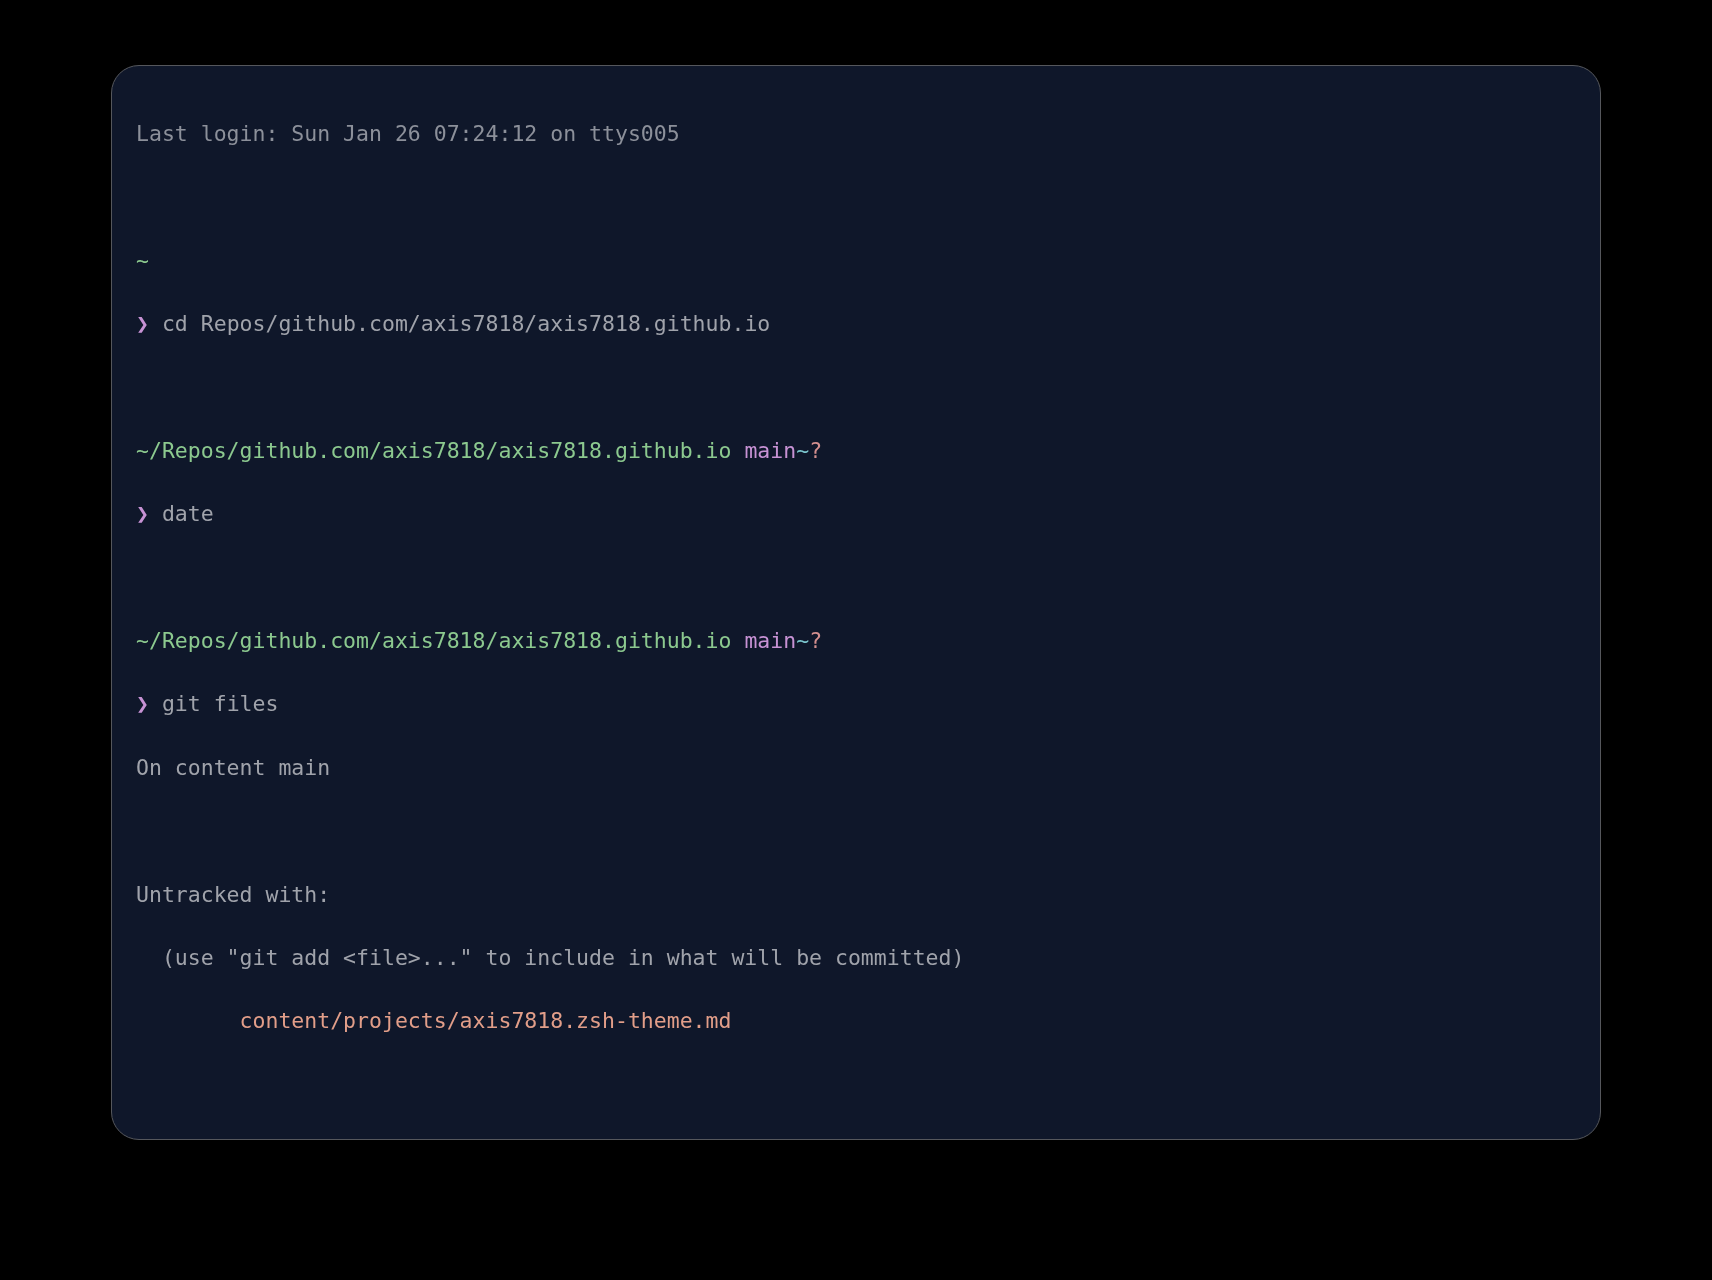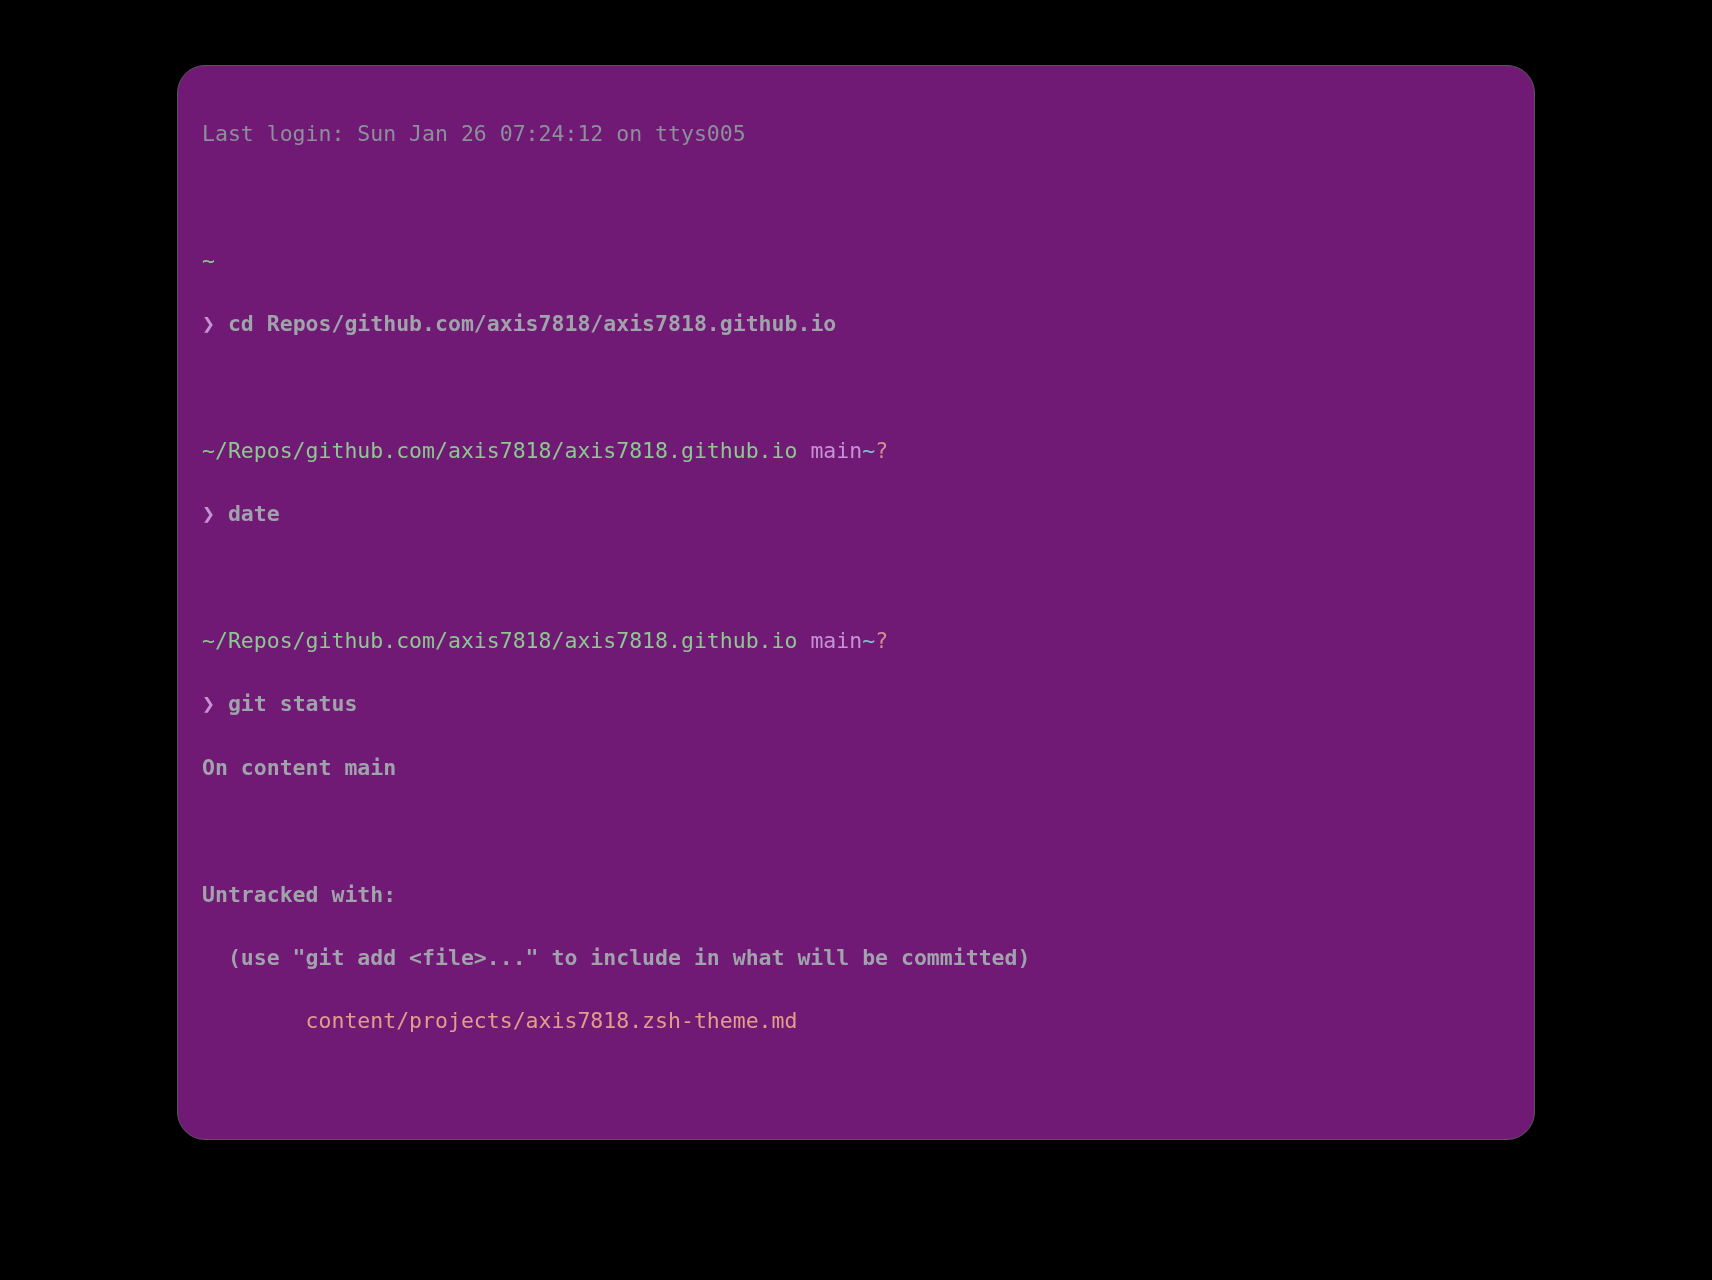--- a/index.html
+++ b/index.html
@@ -7,61 +7,61 @@
     width: 1712px;
     height: 1280px;
     background: #000000;
     display: flex;
     align-items: flex-start;
     justify-content: center;
     padding-top: 65px;
     font-family: "SF Mono", "Menlo", "Monaco", "Consolas", monospace;
   }
   .terminal {
-    width: 1358px;
+    width: 1490px;
     height: 1075px;
-    background: #701a75;
+    background: #0f172a;
     border: 1px solid #55575c;
     border-radius: 28px;
     padding: 20px 24px;
     overflow: hidden;
   }
   .terminal-content {
     font-size: 21.5px;
     line-height: 1.475;
     color: #a0a3ab;
     white-space: pre;
     font-weight: 500;
   }
   .muted { color: #8c909a; }
   .path { color: #8cc98f; }
   .branch { color: #c792d4; }
   .sym { color: #7cc7cf; }
   .q { color: #d38f8f; }
   .prompt { color: #c792d4; font-weight: bold; }
   .coral { color: #e29e89; text-align: right; }
-  .cmd { color: #a0a3ab; font-weight: bold; }
+  .cmd { color: #a0a3ab; }
   .line { display: block; }
   .blank { height: 1.475em; }
 </style>
 </head>
 <body>
 
 <div class="terminal">
   <div class="terminal-content">
 <span class="line muted">Last login: Sun Jan 26 07:24:12 on ttys005</span>
 <div class="blank"></div>
 <span class="line"><span class="path">~</span></span>
 <span class="line"><span class="prompt">❯</span> <span class="cmd">cd Repos/github.com/axis7818/axis7818.github.io</span></span>
 <div class="blank"></div>
 <span class="line"><span class="path">~/Repos/github.com/axis7818/axis7818.github.io</span> <span class="branch">main</span><span class="sym">~</span><span class="q">?</span></span>
 <span class="line"><span class="prompt">❯</span> <span class="cmd">date</span></span>
 <div class="blank"></div>
 <span class="line"><span class="path">~/Repos/github.com/axis7818/axis7818.github.io</span> <span class="branch">main</span><span class="sym">~</span><span class="q">?</span></span>
-<span class="line"><span class="prompt">❯</span> <span class="cmd">git status</span></span>
+<span class="line"><span class="prompt">❯</span> <span class="cmd">git files</span></span>
 <span class="line cmd">On content main</span>
 <div class="blank"></div>
 <span class="line cmd">Untracked with:</span>
 <span class="line cmd">  (use "git add &lt;file&gt;..." to include in what will be committed)</span>
 <span class="line"><span>        </span><span class="coral">content/projects/axis7818.zsh-theme.md</span></span>
 <div class="blank"></div>
 
 
 
 

